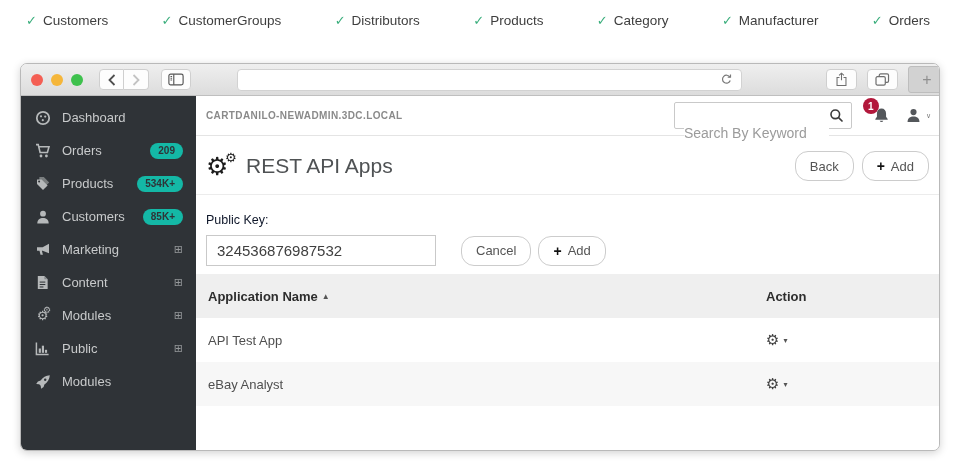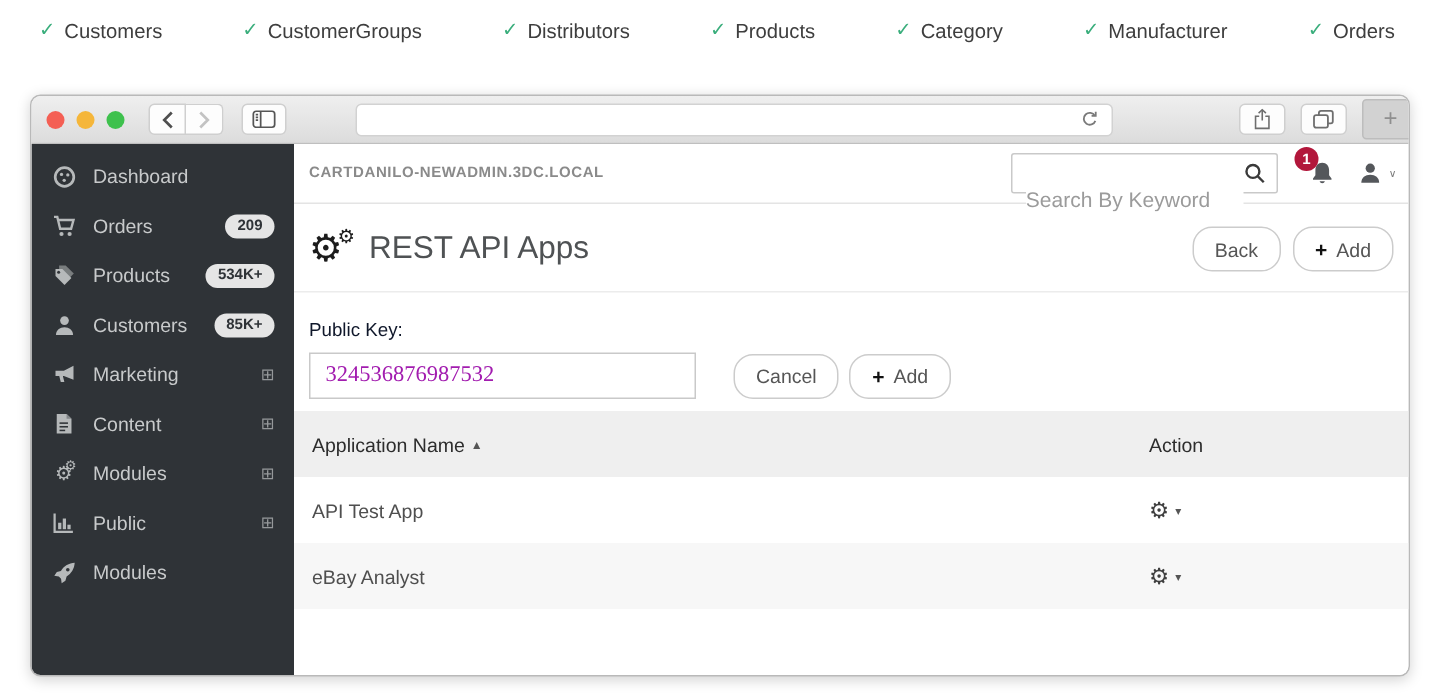--- a/index.html
+++ b/index.html
@@ -55,21 +55,21 @@
   .logo .num { width:17px; height:17px; border:2px solid #d2d6d8; border-radius:50%;
                color:#fff; font-size:10px; display:flex; align-items:center;
                justify-content:center; margin:0 3px; letter-spacing:0; flex-shrink:0; }
   .logo .p2 { color:#3e9edb; }
   .menu { padding-top:5px; }
   .mitem { height:33px; display:flex; align-items:center; padding:0 13px;
            color:#c8cacb; font-size:13px; cursor:default; }
   .mitem .icon { width:17px; margin-right:11px; color:#b6b9ba; display:flex;
                  justify-content:center; }
   .mitem .label { flex:1; }
-  .badge { background:#e5e5e5; color:#2f3337; font-size:10px; font-weight:bold;
+  .badge { background:#14b8a6; color:#2f3337; font-size:10px; font-weight:bold;
            padding:2.5px 8px; border-radius:9px; }
   .expand { color:#95989a; font-size:11px; }
   .gearpair { position:relative; width:17px; height:16px; }
   .gearpair .g1 { font-size:13px; line-height:16px; }
   .gearpair .g2 { position:absolute; top:-3px; left:9px; font-size:9px; }
 
   .main { flex:1; display:flex; flex-direction:column; background:#fff; min-width:0; }
 
   .topbar { height:40px; border-bottom:1px solid #e4e4e4; display:flex;
             align-items:center; padding:0 8px 0 10px; flex-shrink:0; }
@@ -95,36 +95,36 @@
   .page-title { font-size:21px; color:#4f5254; margin-left:8px; flex:1; font-weight:400; }
   .btn { height:30px; background:#fff; border:1px solid #ccc; border-radius:13px;
          color:#555; font-size:13px; display:inline-flex; align-items:center;
          justify-content:center; padding:0 14px; font-family:inherit; cursor:pointer; }
   .btn .plus { font-weight:bold; color:#111; margin-right:6px; font-size:14px; }
   .titlerow .btn + .btn { margin-left:8px; }
 
   .formsec { padding:18px 10px 0 10px; }
   .formsec .flabel { font-size:12.5px; color:#0f172a; display:block; margin-bottom:8px; }
   .formrow { display:flex; align-items:center; }
-  .pkinput { width:258px; height:31px; border:1px solid #c9c9c9; padding:0 10px;
-             font-size:15px; color:#a21caf; font-family:Liberation Serif, serif; outline:none; }
+  .pkinput { width:230px; height:31px; border:1px solid #c9c9c9; padding:0 10px;
+             font-size:15px; color:#404040; font-family:Liberation Sans, sans-serif; outline:none; }
   .formrow .cancel { margin-left:25px; }
   .formrow .btn + .btn { margin-left:7px; }
 
   .displayrow { display:flex; align-items:center; justify-content:flex-end;
                 padding:21px 37px 10px 0; }
   .displabel { font-size:11.5px; color:#777; margin-right:9px; }
   .select { width:43px; height:25px; border:1px solid #c9c9c9; background:#fff;
             display:flex; align-items:center; justify-content:space-between;
             padding:0 6px; font-size:11px; color:#333; cursor:pointer; }
   .select .sel-caret { font-size:7px; color:#333; }
 
   .table { margin-top:8px; font-size:13px; }
   .thead { display:flex; align-items:center; height:44px; background:#efefef;
-           padding-left:12px; color:#2d2d2d; font-weight:normal; }
+           padding-left:12px; color:#2d2d2d; font-weight:bold; }
   .col-name { flex:1; display:flex; align-items:center; }
   .col-action { width:173px; flex-shrink:0; display:flex; align-items:center; }
   .sort { font-size:8px; margin-left:4px; color:#555; }
   .trow { display:flex; align-items:center; height:44px; padding-left:12px; color:#4f4f4f; }
   .trow.alt { background:#f7f7f7; }
   .gear-glyph { font-size:15px; color:#3f3f3f; }
   .row-caret { font-size:8px; margin-left:4px; color:#555; }
 </style>
 </head>
 <body>

